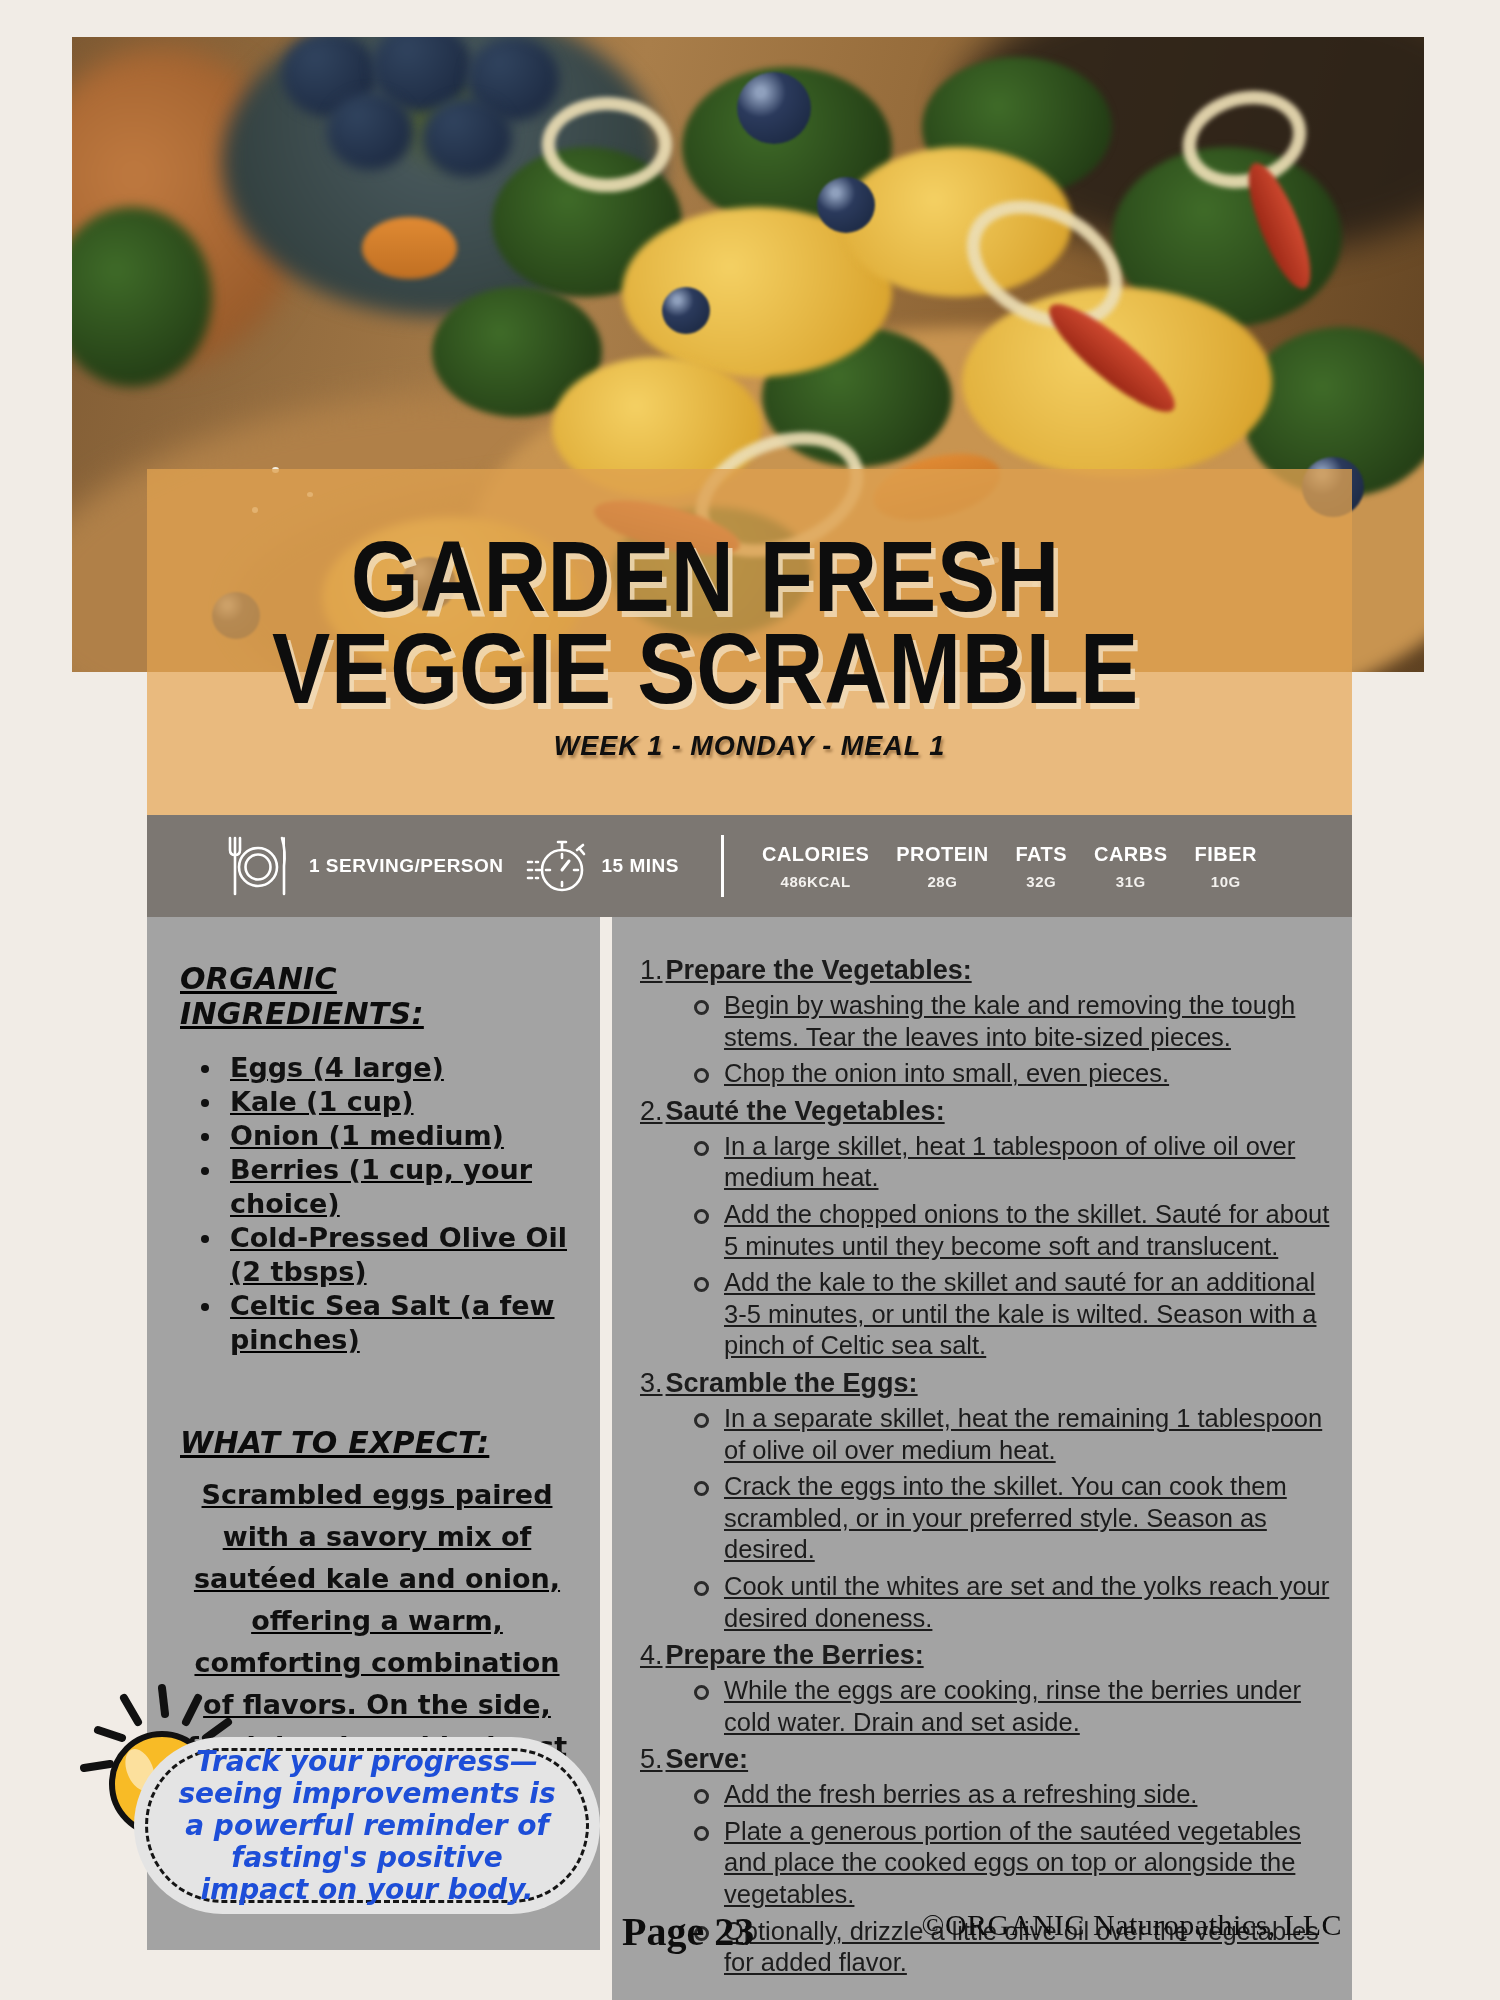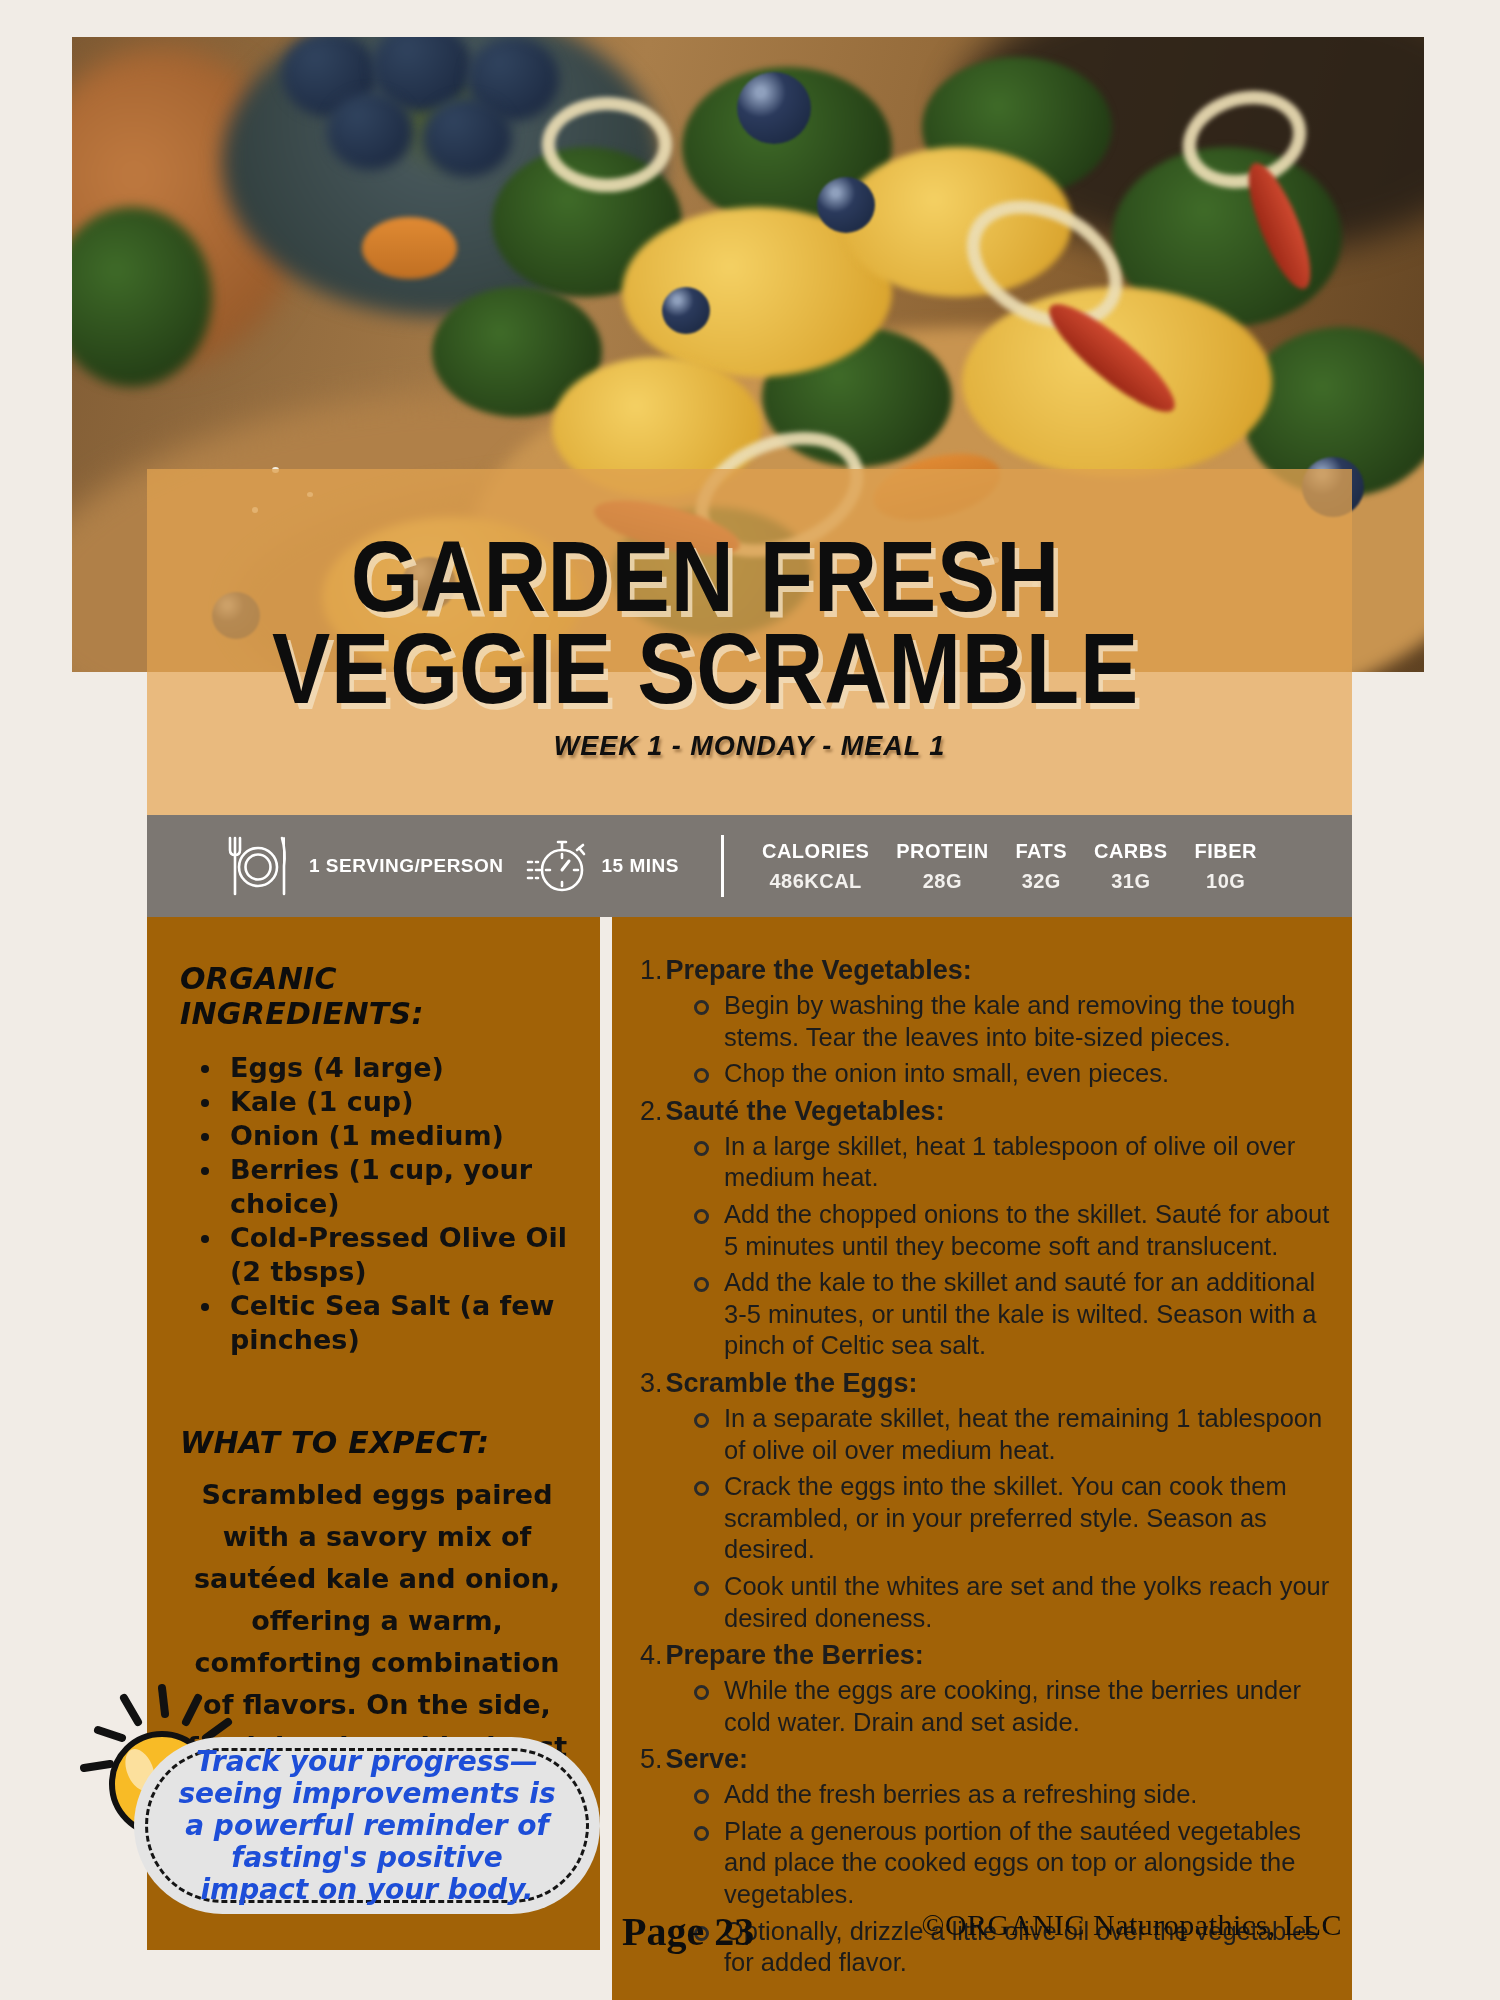--- a/index.html
+++ b/index.html
@@ -41,24 +41,24 @@
   .info-bar { position:absolute; left:147px; top:815px; width:1205px; height:102px; background:#7c7772;
               display:flex; align-items:center; color:#fff; font-family:"Liberation Sans", sans-serif; }
   .info-bar svg { display:block; }
   .serving-wrap { display:flex; align-items:center; margin-left:78px; }
   .serve-label { font-size:19px; font-weight:700; letter-spacing:.5px; margin-left:18px; white-space:nowrap; }
   .time-wrap { display:flex; align-items:center; margin-left:22px;text-align:center; }
   .time-label { font-size:19px; font-weight:700; letter-spacing:.5px; margin-left:14px; white-space:nowrap; }
   .info-divider { width:3px; height:62px; background:#fff; margin-left:42px; }
   .nutrition { display:flex; flex:1; justify-content:space-between; margin:0 95px 0 38px; text-align:center;align-items:flex-end; }
   .nut-label { font-size:20px; font-weight:700; letter-spacing:.5px; }
-  .nut-value { font-size:20px; font-weight:700; letter-spacing:.5px; margin-top:7px; color:#f3f1ee; }
-
-  
-  .panel { position:absolute; background:#a16207; }
+  .nut-value { font-size:15px; font-weight:700; letter-spacing:.5px; margin-top:7px; color:#f3f1ee; }
+
+  
+  .panel { position:absolute; background:#a3a3a3;text-decoration:underline; }
   .left-panel { left:147px; top:917px; width:453px; height:1033px; padding:44px 26px 0 33px; }
   .right-panel { left:612px; top:917px; width:740px; height:1155px; padding:35px 8px 0 28px;
                  font-family:"Liberation Sans", sans-serif; color:#1c1c1c; }
 
   .sec-heading { font-size:30px; font-weight:800; font-style:italic; letter-spacing:.3px; color:#0d0d0d; }
   .ing-list { margin:20px 0 0 0; padding-left:44px; list-style:disc; }
   .ing-list li { font-size:27px; font-weight:700; line-height:34px; color:#111; padding-left:6px; }
   .expect-heading { margin-top:68px; }
   .expect-body { margin-top:14px; text-align:center; font-size:27px; font-weight:700; line-height:42px; color:#101010; }
 

